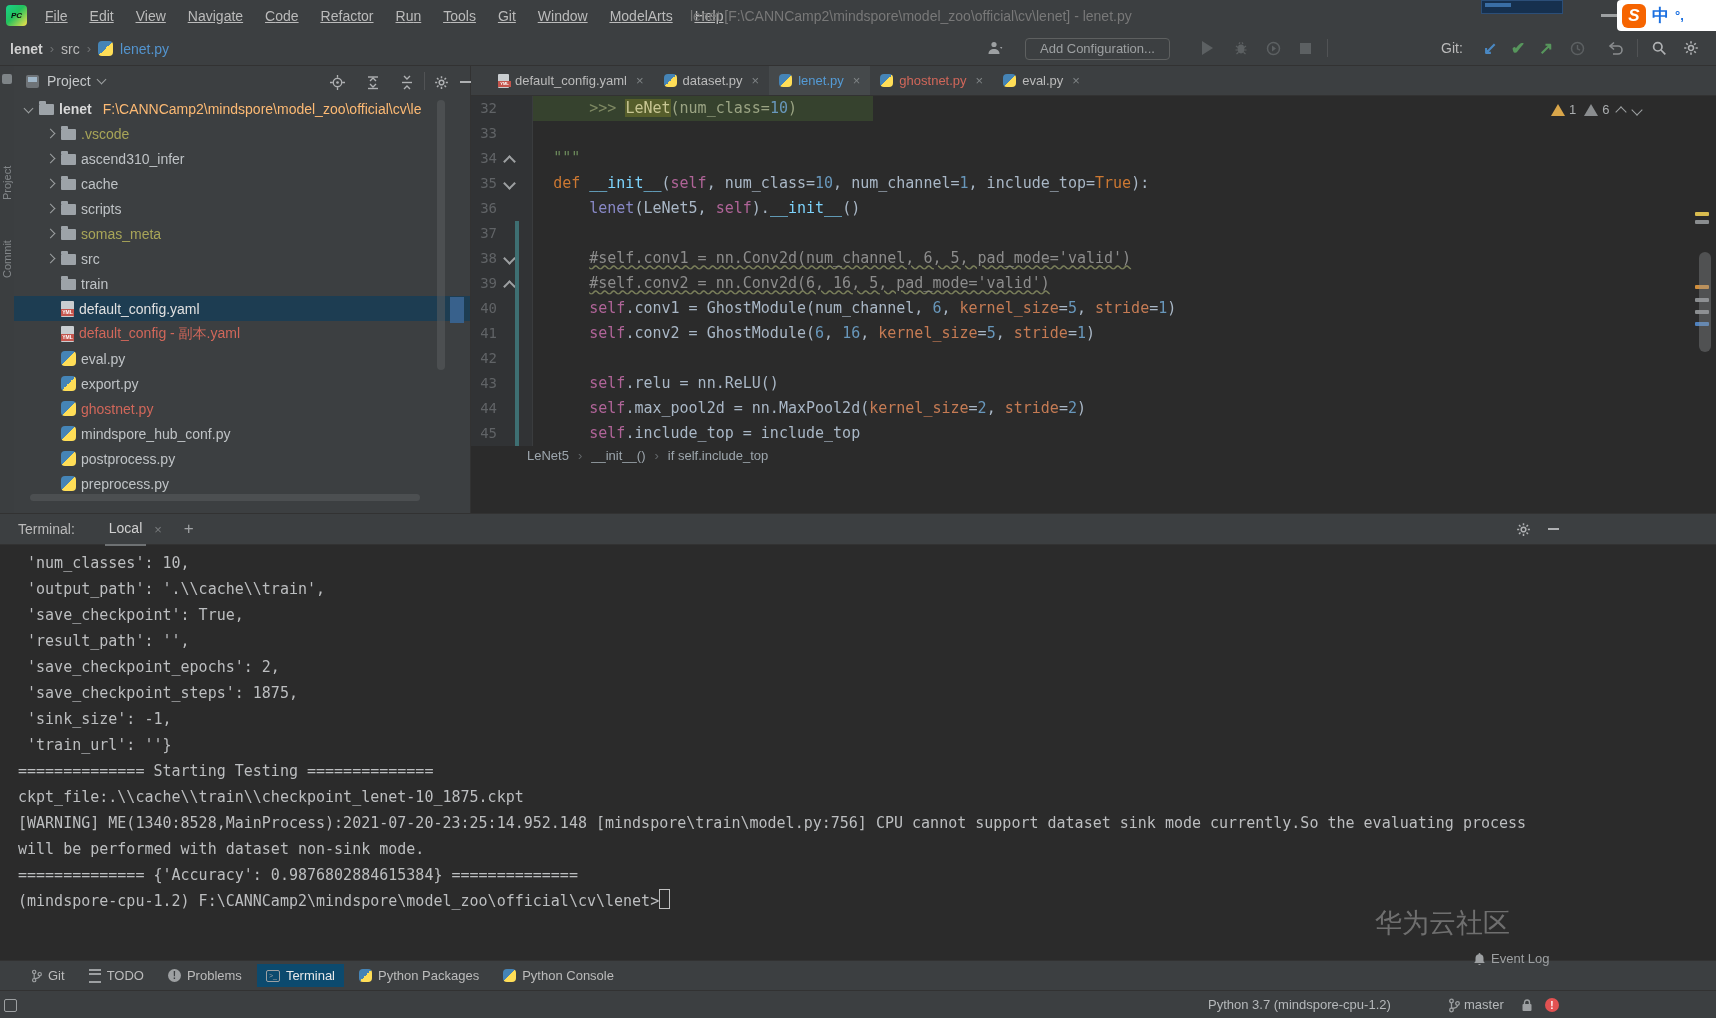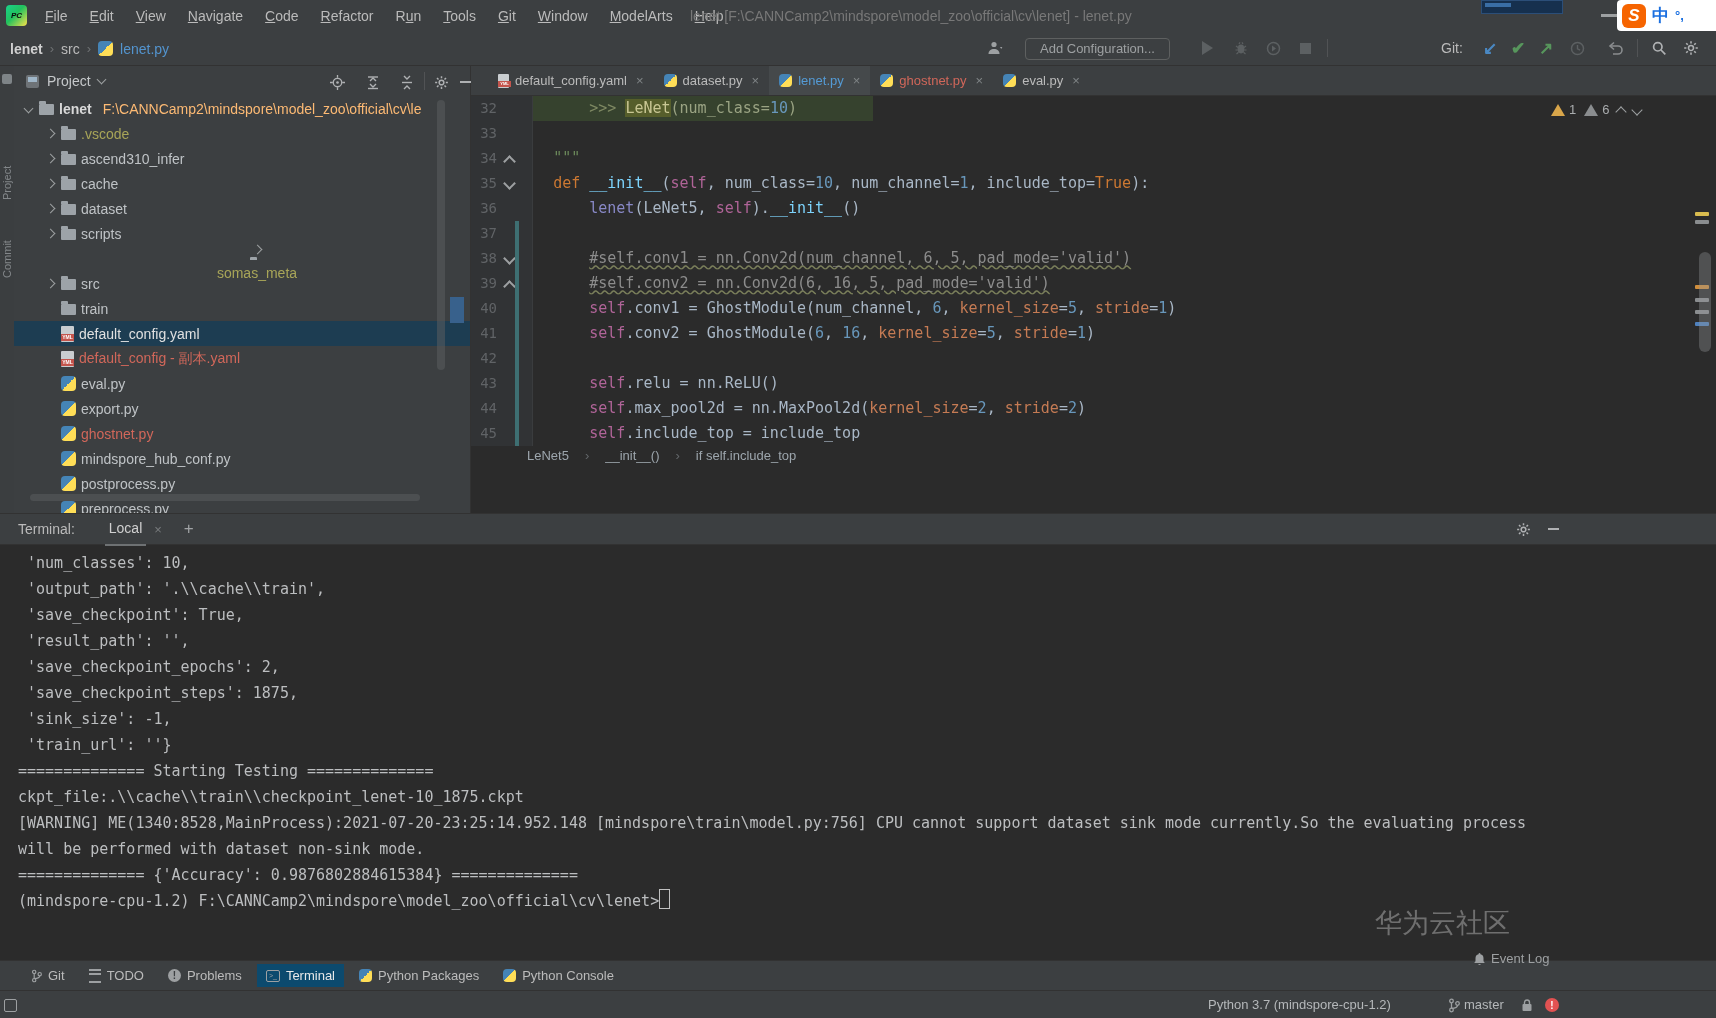--- a/index.html
+++ b/index.html
@@ -3,21 +3,21 @@
 <meta charset="utf-8">
 <style>
   html,body{margin:0;padding:0;background:#1e1f22;}
   #app{position:relative;width:1716px;height:1018px;background:#2b2b2b;overflow:hidden;
        font-family:"Liberation Sans",sans-serif;color:#bbbbbb;}
   
   #titlebar{position:absolute;left:0;top:0;width:1716px;height:32px;background:#3c3f41;border-bottom:1px solid #2c2e30;}
   #pc-logo{position:absolute;left:6px;top:5px;width:21px;height:21px;border-radius:4px;
            background:linear-gradient(135deg,#1bd18a 0%,#21c25e 45%,#f7e14a 100%);
            color:#0b0b0b;font-size:8px;font-weight:bold;display:flex;align-items:center;justify-content:center;font-style:italic;}
-  #menubar{position:absolute;left:34px;top:0;height:32px;display:flex;align-items:center;}
+  #menubar{position:absolute;left:34px;top:0;height:32px;display:flex;align-items:center;text-decoration:underline;}
   .menu-item{padding:0 11px;font-size:14px;color:#bbbbbb;height:32px;line-height:32px;}
   .menu-item u{text-decoration:underline;}
   #win-title{position:absolute;left:690px;top:0;height:32px;line-height:32px;font-size:14px;color:#787878;white-space:nowrap;}
   #ime-mini{position:absolute;left:1481px;top:0;width:80px;height:12px;background:#16304e;border:1px solid #2b4e78;}
   #ime-mini i{display:block;width:26px;height:4px;margin:2px 3px;background:#3a6ea5;}
   #min-dash{position:absolute;left:1601px;top:14px;width:22px;height:3px;background:#9da0a2;}
   #ime-pill{position:absolute;left:1617px;top:0;width:99px;height:31px;background:#ffffff;border-radius:4px 0 0 4px;
             display:flex;align-items:center;gap:6px;padding-left:5px;box-sizing:border-box;}
   #sogou-s{width:24px;height:24px;border-radius:6px;background:#f66400;color:#fff;font-weight:bold;font-size:17px;
            display:flex;align-items:center;justify-content:center;font-style:italic;}
@@ -96,21 +96,21 @@
   .c-c{color:#8c8c8c;text-decoration:underline;text-decoration-style:wavy;text-decoration-color:#7a7f5a;}
   .c-dp{color:#7e8862;} .c-dt{color:#9aa383;}
   .c-tok{color:#c8c693;background:#565e2b;}
   #warn-widget{position:absolute;left:1080px;top:36px;display:flex;align-items:center;gap:8px;font-size:13px;color:#a9acae;}
   .tri{width:0;height:0;border-left:7px solid transparent;border-right:7px solid transparent;position:relative;}
   .tri.yellow{border-bottom:12px solid #d9a64a;}
   .tri.gray{border-bottom:12px solid #8a8d8f;}
   .wchev{width:7px;height:7px;border-right:1.8px solid #9da0a2;border-bottom:1.8px solid #9da0a2;display:inline-block;}
   .wchev.up{transform:rotate(-135deg);margin-top:4px;}
   .wchev.dn{transform:rotate(45deg);}
-  #ed-crumb{position:absolute;left:56px;top:382px;display:flex;align-items:flex-end;gap:16px;font-size:13px;color:#9da6ad;}
+  #ed-crumb{position:absolute;left:56px;top:382px;display:flex;align-items:flex-end;gap:9px;font-size:13px;color:#9da6ad;}
   #ed-crumb .sep{color:#63676a;}
   
   .stripe-mark{position:absolute;width:14px;height:4px;left:1224px;border-radius:1px;}
   #ed-scrollthumb{position:absolute;left:1228px;top:186px;width:12px;height:100px;background:rgba(150,152,154,.35);border-radius:6px;}
   
   #terminal{position:absolute;left:0;top:513px;width:1716px;height:447px;background:#2b2b2b;border-top:1px solid #323232;}
   #term-header{position:absolute;left:0;top:0;width:100%;height:31px;background:#3c3f41;border-bottom:1px solid #323232;display:flex;align-items:center;box-sizing:border-box;}
   #term-label{margin-left:18px;font-size:14px;color:#bbbbbb;}
   #term-tab{margin-left:30px;font-size:14px;color:#d0d0d0;height:31px;line-height:31px;border-bottom:2px solid #6e7173;padding:0 4px;}
   #term-close{margin-left:8px;color:#787b7d;font-size:13px;}
@@ -319,30 +319,23 @@
             <span class="chev right"></span>
           </span>
           <span class="ico-folder"></span>
           <span class="lbl">cache</span>
         </div>
         <div class="trow" style="padding-left: 30px;">
           <span class="tchev">
             <span class="chev right"></span>
           </span>
           <span class="ico-folder"></span>
-          <span class="lbl">dataset</span>
-        </div>
-        <div class="trow" style="padding-left: 30px;">
-          <span class="tchev">
-            <span class="chev right"></span>
-          </span>
-          <span class="ico-folder"></span>
           <span class="lbl">scripts</span>
         </div>
-        <div class="trow" style="padding-left: 30px; flex-direction: column;">
+        <div class="trow" style="padding-left: 30px;">
           <span class="tchev">
             <span class="chev right"></span>
           </span>
           <span class="ico-folder"></span>
           <span class="lbl olive">somas_meta</span>
         </div>
         <div class="trow" style="padding-left: 30px;">
           <span class="tchev">
             <span class="chev right"></span>
           </span>

